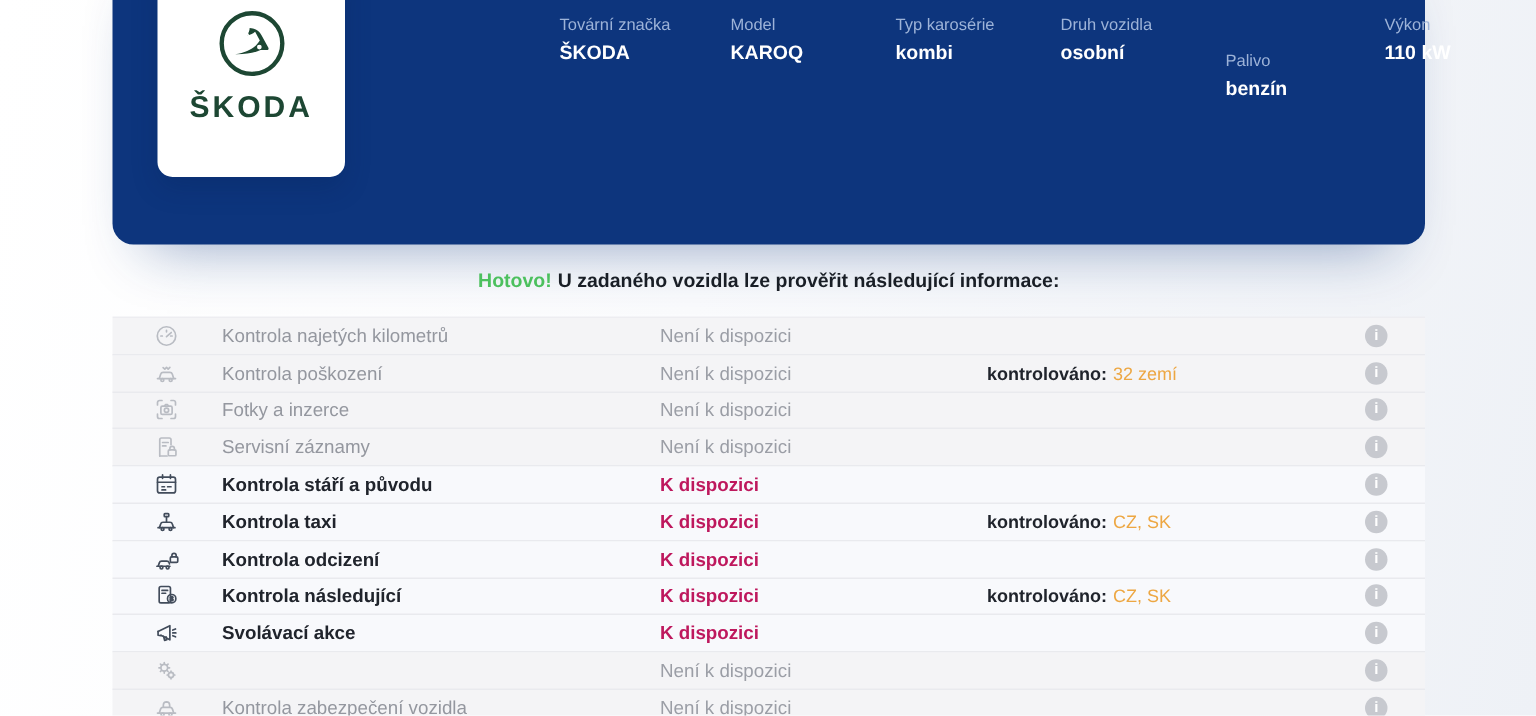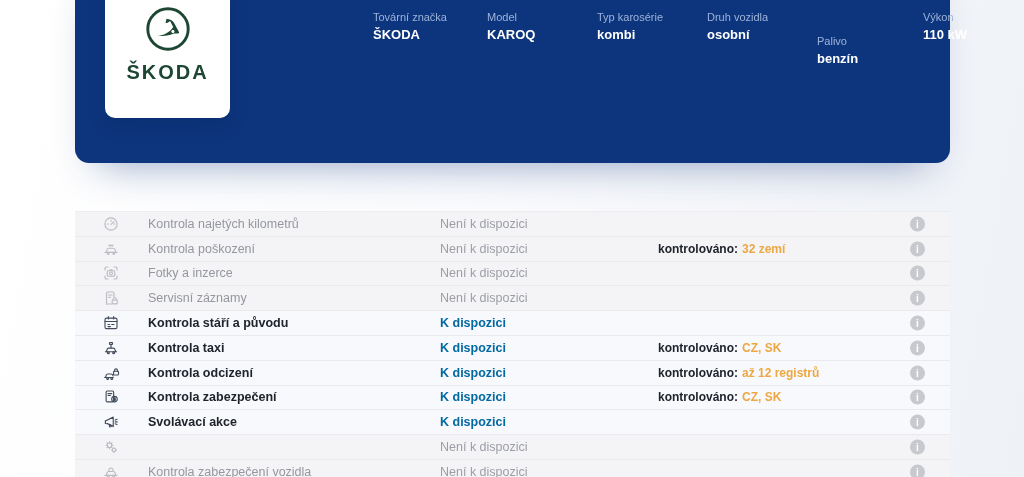--- a/index.html
+++ b/index.html
@@ -44,25 +44,25 @@
   .row.avail{background:#f8f9fc;}
 
   .row-icon{position:absolute;left:27px;top:50%;transform:translateY(-50%);width:18px;height:18px;color:#b9bcc3;}
   .row.avail .row-icon{color:#424c5b;}
   .row-icon svg{width:18px;height:18px;display:block;fill:none;stroke:currentColor;stroke-width:1.5;stroke-linecap:round;stroke-linejoin:round;}
 
   .row-label{position:absolute;left:73px;top:50%;transform:translateY(-50%);font-size:12.5px;color:#94979f;white-space:nowrap;}
   .row.avail .row-label{color:#20242c;font-weight:700;}
 
   .row-status{position:absolute;left:365px;top:50%;transform:translateY(-50%);font-size:12.5px;color:#9b9ea6;white-space:nowrap;}
-  .row.avail .row-status{color:#0369a1;font-weight:700;}
+  .row.avail .row-status{color:#be185d;font-weight:700;}
 
   .row-checked{position:absolute;left:583px;top:50%;transform:translateY(-50%);font-size:12px;white-space:nowrap;}
   .checked-label{color:#20242c;font-weight:700;}
-  .checked-value{color:#eda743;font-weight:700;margin-left:4px;}
+  .checked-value{color:#eda743;font-weight:400;margin-left:4px;}
 
   .info-badge{position:absolute;left:835px;top:50%;transform:translateY(-50%);
     width:15px;height:15px;border-radius:50%;background:#c7c9cf;color:#ffffff;
     font-size:10px;font-weight:700;line-height:15px;text-align:center;cursor:pointer;}
 </style>
 </head>
 <body>
 
 <div class="page">
 
@@ -105,20 +105,23 @@
   <div class="logo-card">
     <svg class="skoda-emblem" viewBox="0 0 48 48">
       <circle cx="24" cy="24" r="19.4" fill="none" stroke="#1d4733" stroke-width="2.8"></circle>
       <path d="M13.2 30.8c7.6-1 12.8-3.9 15.8-8.8l-3-5.6c-1.6 1.3-3.4 2.1-5.3 2.4 1.2-1.5 1.8-3.1 1.8-4.7 3.2.2 5.9 1.5 7.5 4.4l4.4 8.1c.5.9.1 1.6-.9 1.6h-4c-3.9 1.9-9.4 2.7-16.3 2.6z" fill="#1d4733"></path>
       <circle cx="28.7" cy="26.3" r="1.5" fill="#ffffff"></circle>
       <path d="M20.6 17l1.9 3.4M17.9 18.7l2.2 3M15.4 20.8l2.5 2.5" stroke="#ffffff" stroke-width="1.2" stroke-linecap="round"></path>
     </svg>
     <div class="skoda-wordmark">ŠKODA</div>
   </div>
 
+  <div class="status-line">
+    <span class="ok">Hotovo!</span><span>U zadaného vozidla lze prověřit následující informace:</span>
+  </div>
 
   <div class="table">
   <div class="row unavail">
     <span class="row-icon">
           <svg viewBox="0 0 24 24">
             <circle cx="12" cy="12" r="8.2"></circle>
             <path d="M12 12.6l4.2-3.7"></path>
             <path d="M7 12h1.3M12 7v1.3M17 12h-1.3"></path>
           </svg>
         </span>
@@ -219,36 +222,33 @@
             <path d="M3.5 18h11.5"></path>
             <path d="M4.6 18l1-3a2.2 2.2 0 012.1-1.6h4.6a2.2 2.2 0 012.1 1.6l.3.9"></path>
             <circle cx="7.5" cy="19.2" r="1.25"></circle>
             <circle cx="13" cy="19.2" r="1.25"></circle>
             <rect x="15.4" y="9.6" width="6.6" height="5" rx="1"></rect>
             <path d="M16.8 9.6V8.4a1.9 1.9 0 013.8 0v1.2"></path>
           </svg>
         </span>
     <span class="row-label">Kontrola odcizení</span>
     <span class="row-status">K dispozici</span>
-    <span class="row-checked">
-      <span class="checked-label">kontrolováno:</span><span class="checked-value">až 12 registrů</span>
-    </span>
     <span class="info-badge">i</span>
   </div>
 
   <div class="row avail">
     <span class="row-icon">
           <svg viewBox="0 0 24 24">
             <rect x="5.5" y="4" width="10" height="14.5" rx="1.5"></rect>
             <path d="M8 7.5h5M8 10h3.2"></path>
             <circle cx="16.6" cy="14.8" r="3.7"></circle>
             <path d="M16.6 12.9v3.8M15.3 16a1.6 1.6 0 001.3.6c.8 0 1.3-.4 1.3-.9 0-1.2-2.5-.6-2.5-1.8 0-.5.5-.9 1.2-.9.5 0 1 .2 1.2.6"></path>
           </svg>
         </span>
-    <span class="row-label">Kontrola zabezpečení</span>
+    <span class="row-label">Kontrola následující</span>
     <span class="row-status">K dispozici</span>
     <span class="row-checked">
       <span class="checked-label">kontrolováno:</span><span class="checked-value">CZ, SK</span>
     </span>
     <span class="info-badge">i</span>
   </div>
 
   <div class="row avail">
     <span class="row-icon">
           <svg viewBox="0 0 24 24">

